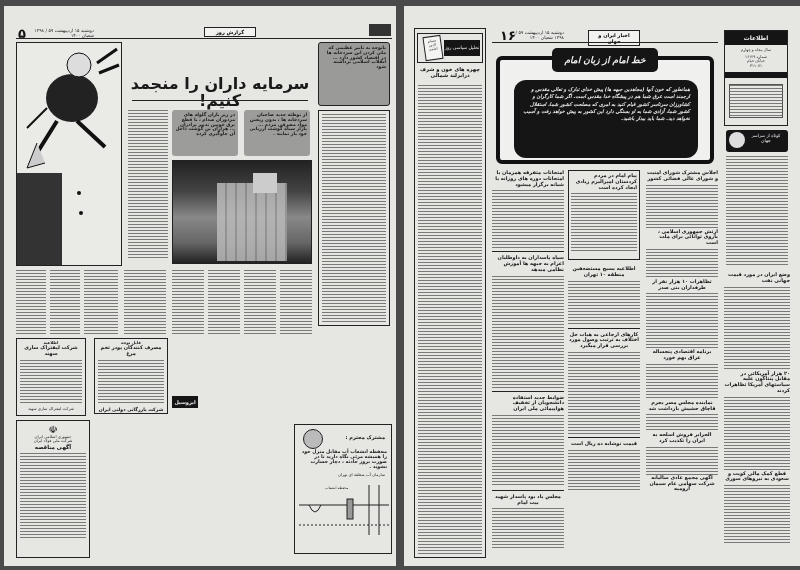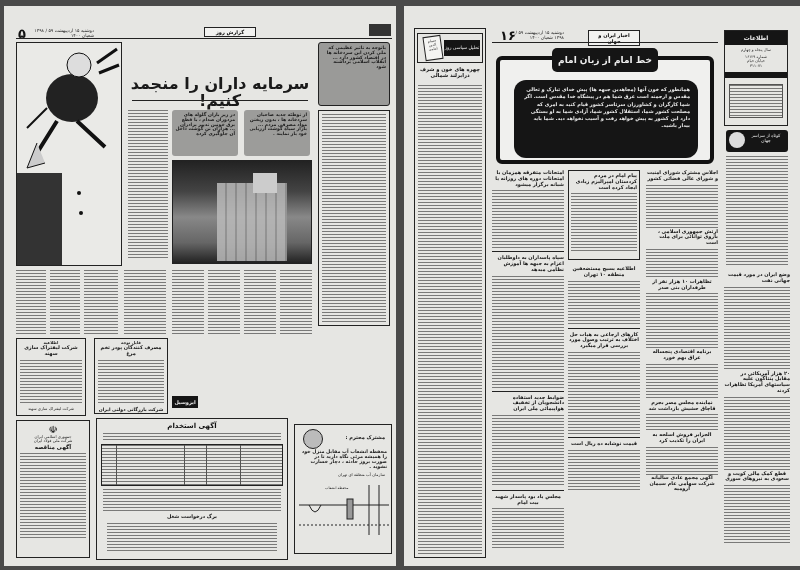--- a/index.html
+++ b/index.html
@@ -90,34 +90,20 @@
   <div class="abs dark" style="left:168px;top:390px;width:26px;height:12px;font-size:5px;font-weight:bold;text-align:center;line-height:12px;direction:rtl;">ایزوسیل</div>
 
   <div class="abs box" style="left:12px;top:414px;width:74px;height:138px;">
     <div style="text-align:center;font-size:10px;margin-top:3px;">☫</div>
     <div class="small" style="text-align:center;">جمهوری اسلامی ایران</div>
     <div class="small" style="text-align:center;">شرکت ملی فولاد ایران</div>
     <div class="hl" style="text-align:center;font-size:5.5px;">آگهی مناقصه</div>
     <div class="lines" style="margin:3px;height:86px;"></div>
   </div>
 
-  <div class="abs box" style="left:92px;top:412px;width:192px;height:142px;">
-    <div class="hl" style="text-align:center;font-size:7px;margin-top:3px;">آگهی استخدام</div>
-    <div class="lines" style="margin:3px 6px;height:8px;"></div>
-    <div style="margin:2px 4px;border:1px solid #222;height:42px;display:flex;flex-direction:row-reverse;">
-      <div style="flex:1.2;border-left:1px solid #222;" class="lines"></div>
-      <div style="flex:1;border-left:1px solid #222;" class="lines"></div>
-      <div style="flex:.6;border-left:1px solid #222;" class="lines"></div>
-      <div style="flex:2;border-left:1px solid #222;" class="lines"></div>
-      <div style="flex:.4;" class="lines"></div>
-    </div>
-    <div class="lines" style="margin:3px 6px;height:22px;"></div>
-    <div class="hl" style="text-align:center;font-size:5px;">برگ درخواست شغل</div>
-    <div class="lines" style="margin:3px 10px;height:28px;"></div>
-  </div>
 
   <div class="abs box" style="left:290px;top:418px;width:98px;height:130px;">
     <div class="abs" style="left:8px;top:4px;width:20px;height:20px;border-radius:50%;border:1px solid #222;background:#bbb;"></div>
     <div class="abs hl" style="right:6px;top:10px;font-size:5px;">مشترک محترم :</div>
     <div class="abs txt" style="right:4px;top:24px;width:88px;font-size:4.8px;font-weight:bold;">محفظه انشعاب آب مقابل منزل خود را همیشه مرئی نگاه دارید تا در صورت بروز حادثه ، دچار خسارت نشوید .</div>
     <div class="abs small" style="right:6px;top:48px;">سازمان آب منطقه ای تهران</div>
     <svg class="abs" style="left:4px;top:60px;" width="90" height="60">
       <line x1="0" y1="20" x2="90" y2="20" stroke="#222"></line>
       <path d="M10 20 q6 14 12 0" fill="none" stroke="#222"></path>
       <rect x="48" y="14" width="6" height="20" fill="#999" stroke="#222"></rect>
@@ -140,21 +126,21 @@
     </div>
     <div class="abs hl" style="right:3px;top:38px;width:64px;font-size:5.2px;text-align:center;">چهره های خون و شرف درایرلند شمالی</div>
     <div class="abs lines" style="left:3px;top:56px;width:64px;height:470px;"></div>
   </div>
 
   <div class="abs hdr-num" style="left:96px;top:22px;">۱۶</div>
   <div class="abs date" style="left:110px;top:24px;width:50px;">دوشنبه ۱۵ اردیبهشت ۵۹ / ۱۳۹۸ شعبان ۱۴۰۰</div>
   <div class="abs banner" style="left:184px;top:24px;width:52px;">اخبار ایران و جهان</div>
   <div class="abs rule" style="left:88px;top:36px;width:226px;height:1px;"></div>
 
-  <div class="abs" style="left:92px;top:50px;width:218px;height:108px;background:#f0f0ee;border:4px solid #111;border-radius:6px;">
+  <div class="abs" style="left:92px;top:50px;width:218px;height:108px;background:#f0f0ee;border:4px solid #111;border-radius:6px;font-style:italic;">
     <div class="abs dark txt" style="left:52px;top:-12px;width:106px;height:24px;border-radius:5px;font-size:9px;font-weight:bold;text-align:center;line-height:24px;color:#eee;">خط امام از زبان امام</div>
     <div class="abs dark txt" style="left:14px;top:20px;width:184px;height:78px;border-radius:12px;padding:6px 8px;font-size:5px;font-weight:bold;line-height:1.45;color:#eee;">همانطور که خون آنها (مجاهدین جبهه ها) پیش خدای تبارک و تعالی مقدس و ارجمند است عرق شما هم در پیشگاه خدا مقدس است. اگر شما کارگران و کشاورزان سرتاسر کشور قیام کنید به امری که مصلحت کشور شما، استقلال کشور شما، آزادی شما به او بستگی دارد این کشور به پیش خواهد رفت و آسیب نخواهد دید. شما باید بیدار باشید.</div>
   </div>
 
   <div class="abs box" style="left:320px;top:24px;width:64px;height:96px;">
     <div class="dark" style="height:14px;font-size:6px;font-weight:bold;text-align:center;line-height:14px;">اطلاعات</div>
     <div class="small" style="margin:3px;font-size:3.8px;text-align:center;">سال پنجاه و چهارم</div>
     <div class="small" style="margin:0 3px;font-size:3.8px;text-align:center;">شماره ۱۶۱۲۹</div>
     <div class="small" style="margin:0 3px;font-size:3.8px;text-align:center;">خیابان خیام</div>
     <div class="small" style="margin:0 3px;font-size:3.8px;text-align:center;">۳۱۱۰۷۱</div>

